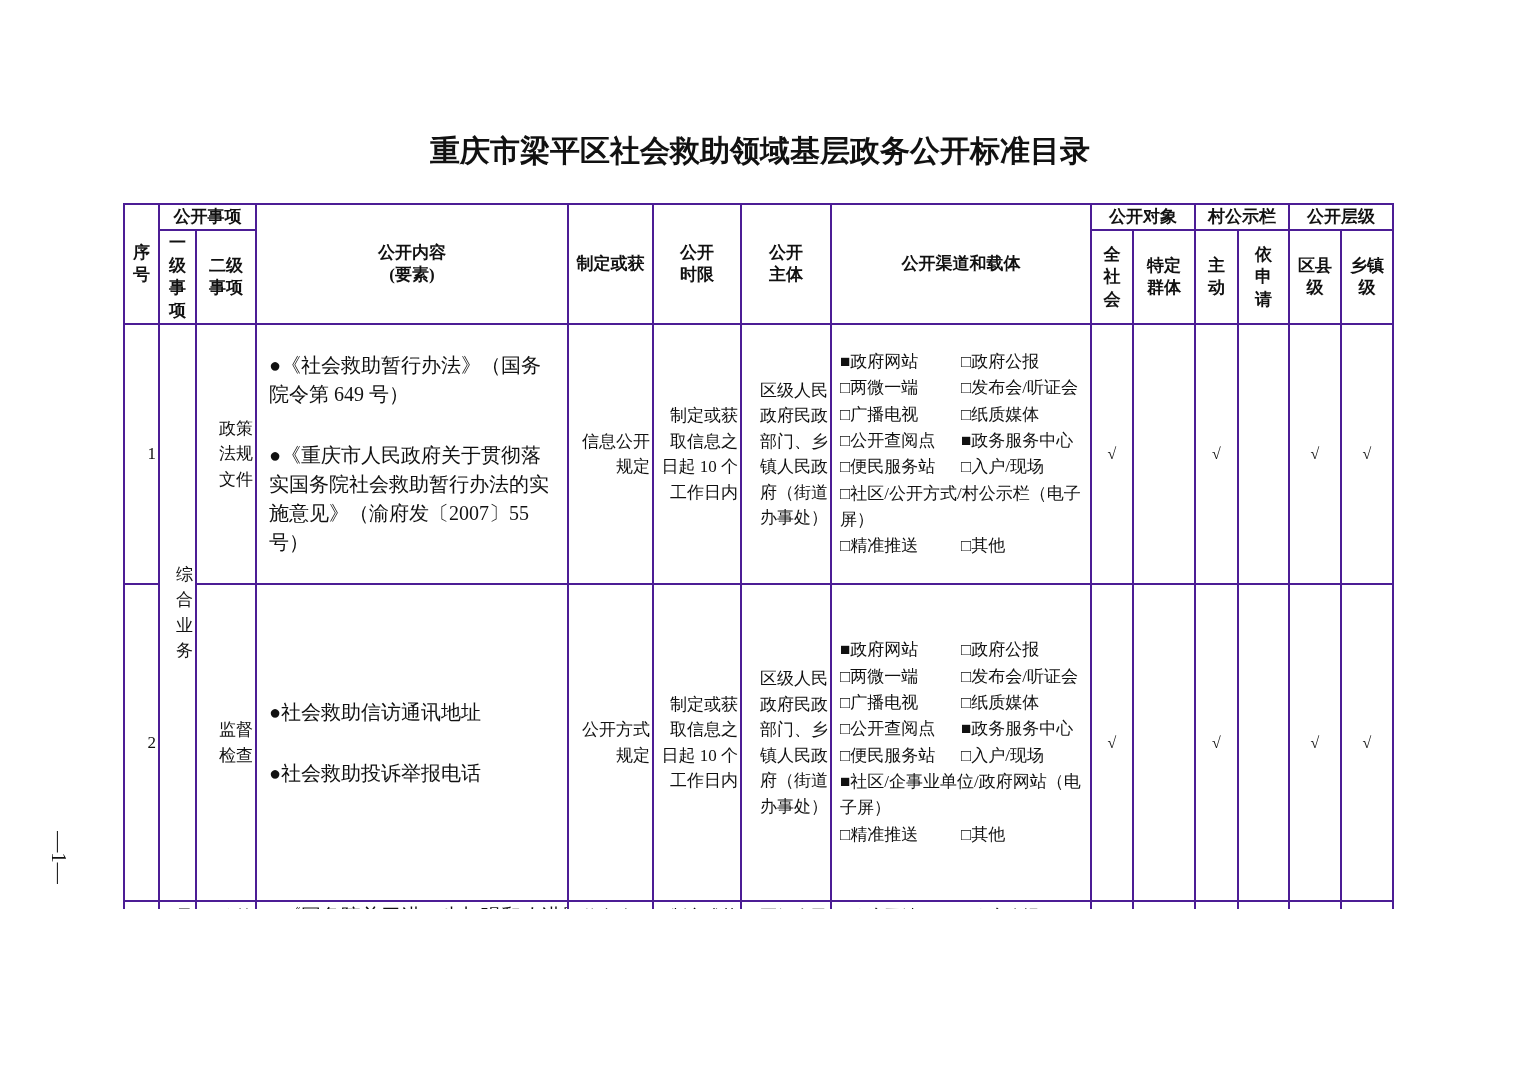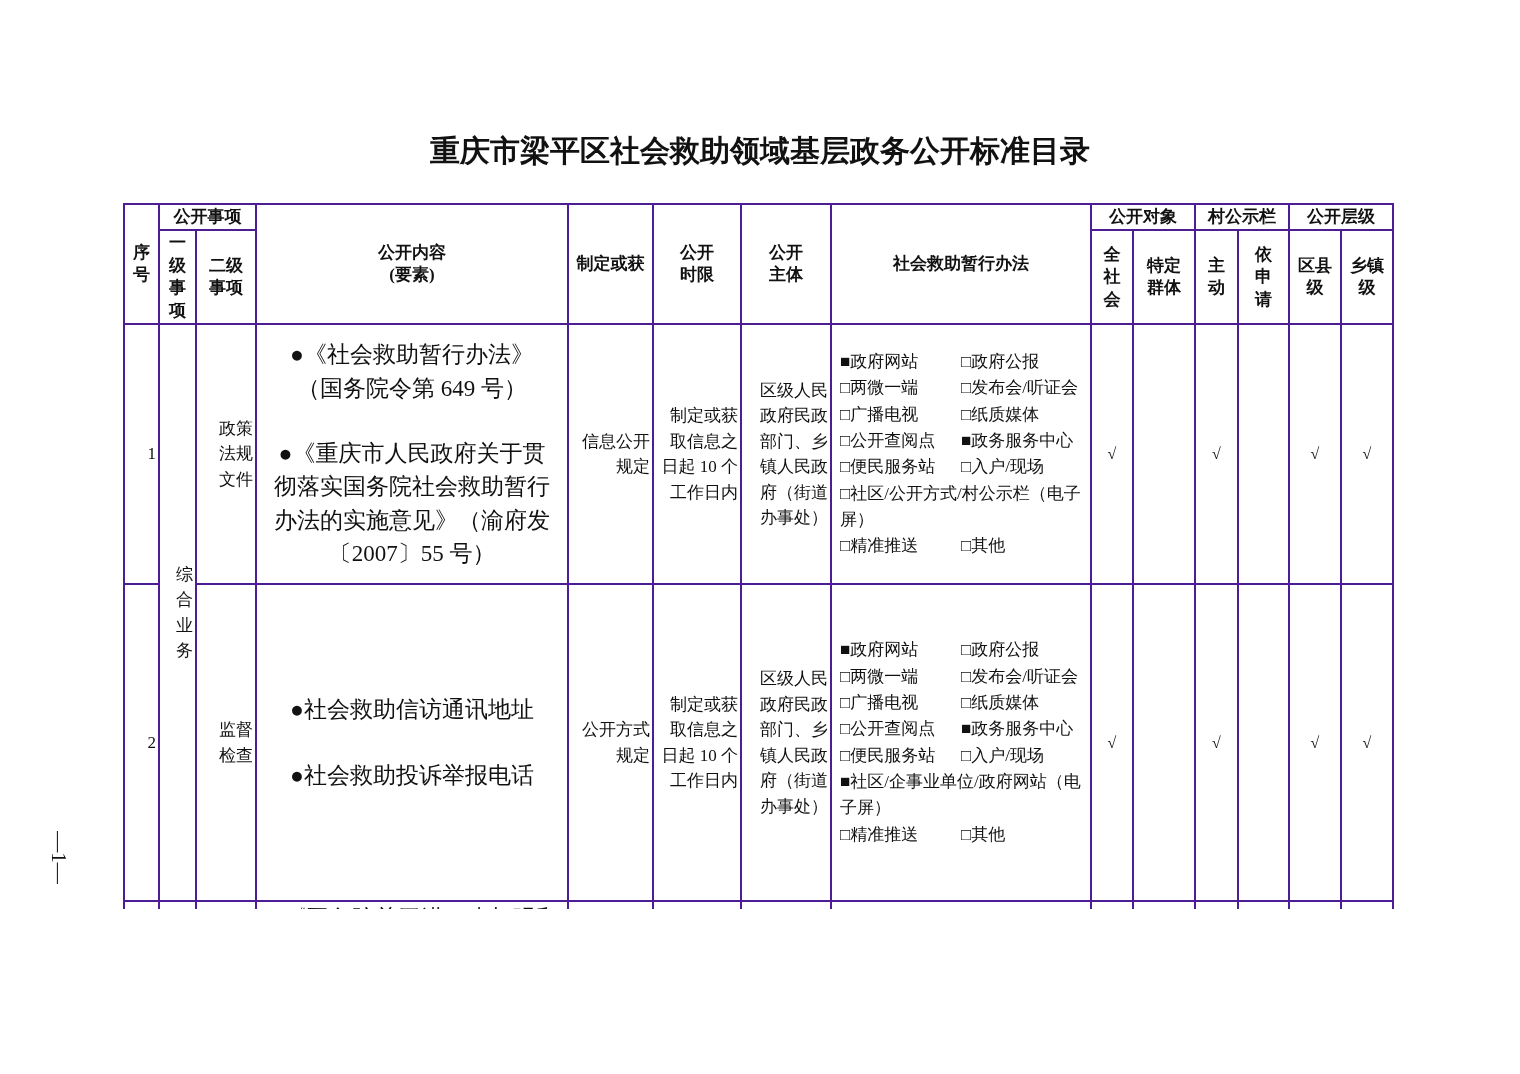--- a/index.html
+++ b/index.html
@@ -69,23 +69,23 @@
   }
   td.c-center {
     text-align: right;
     vertical-align: middle;
     white-space: pre-line;
     font-size: 17px;
     line-height: 1.5;
     padding: 2px;
   }
   td.c-content {
-    text-align: center;
-    vertical-align: middle;
-    font-size: 23px;
+    text-align: left;
+    vertical-align: middle;
+    font-size: 20px;
     line-height: 1.45;
     padding: 6px 12px;
   }
   .content-item + .content-item { margin-top: 32px; }
   td.c-channels {
     text-align: left;
     vertical-align: middle;
     font-size: 17px;
     padding: 4px 8px;
   }
@@ -134,21 +134,21 @@
         <th class="hd" rowspan="2">序
 号</th>
         <th class="hd" colspan="2">公开事项</th>
         <th class="hd" rowspan="2">公开内容
 (要素)</th>
         <th class="hd" rowspan="2">制定或获</th>
         <th class="hd" rowspan="2">公开
 时限</th>
         <th class="hd" rowspan="2">公开
 主体</th>
-        <th class="hd" rowspan="2">社会救助暂行办法</th>
+        <th class="hd" rowspan="2">公开渠道和载体</th>
         <th class="hd" colspan="2">公开对象</th>
         <th class="hd" colspan="2">村公示栏</th>
         <th class="hd" colspan="2">公开层级</th>
       </tr>
       <tr class="h2">
         <th class="hd">一
 级
 事
 项</th>
         <th class="hd">二级

